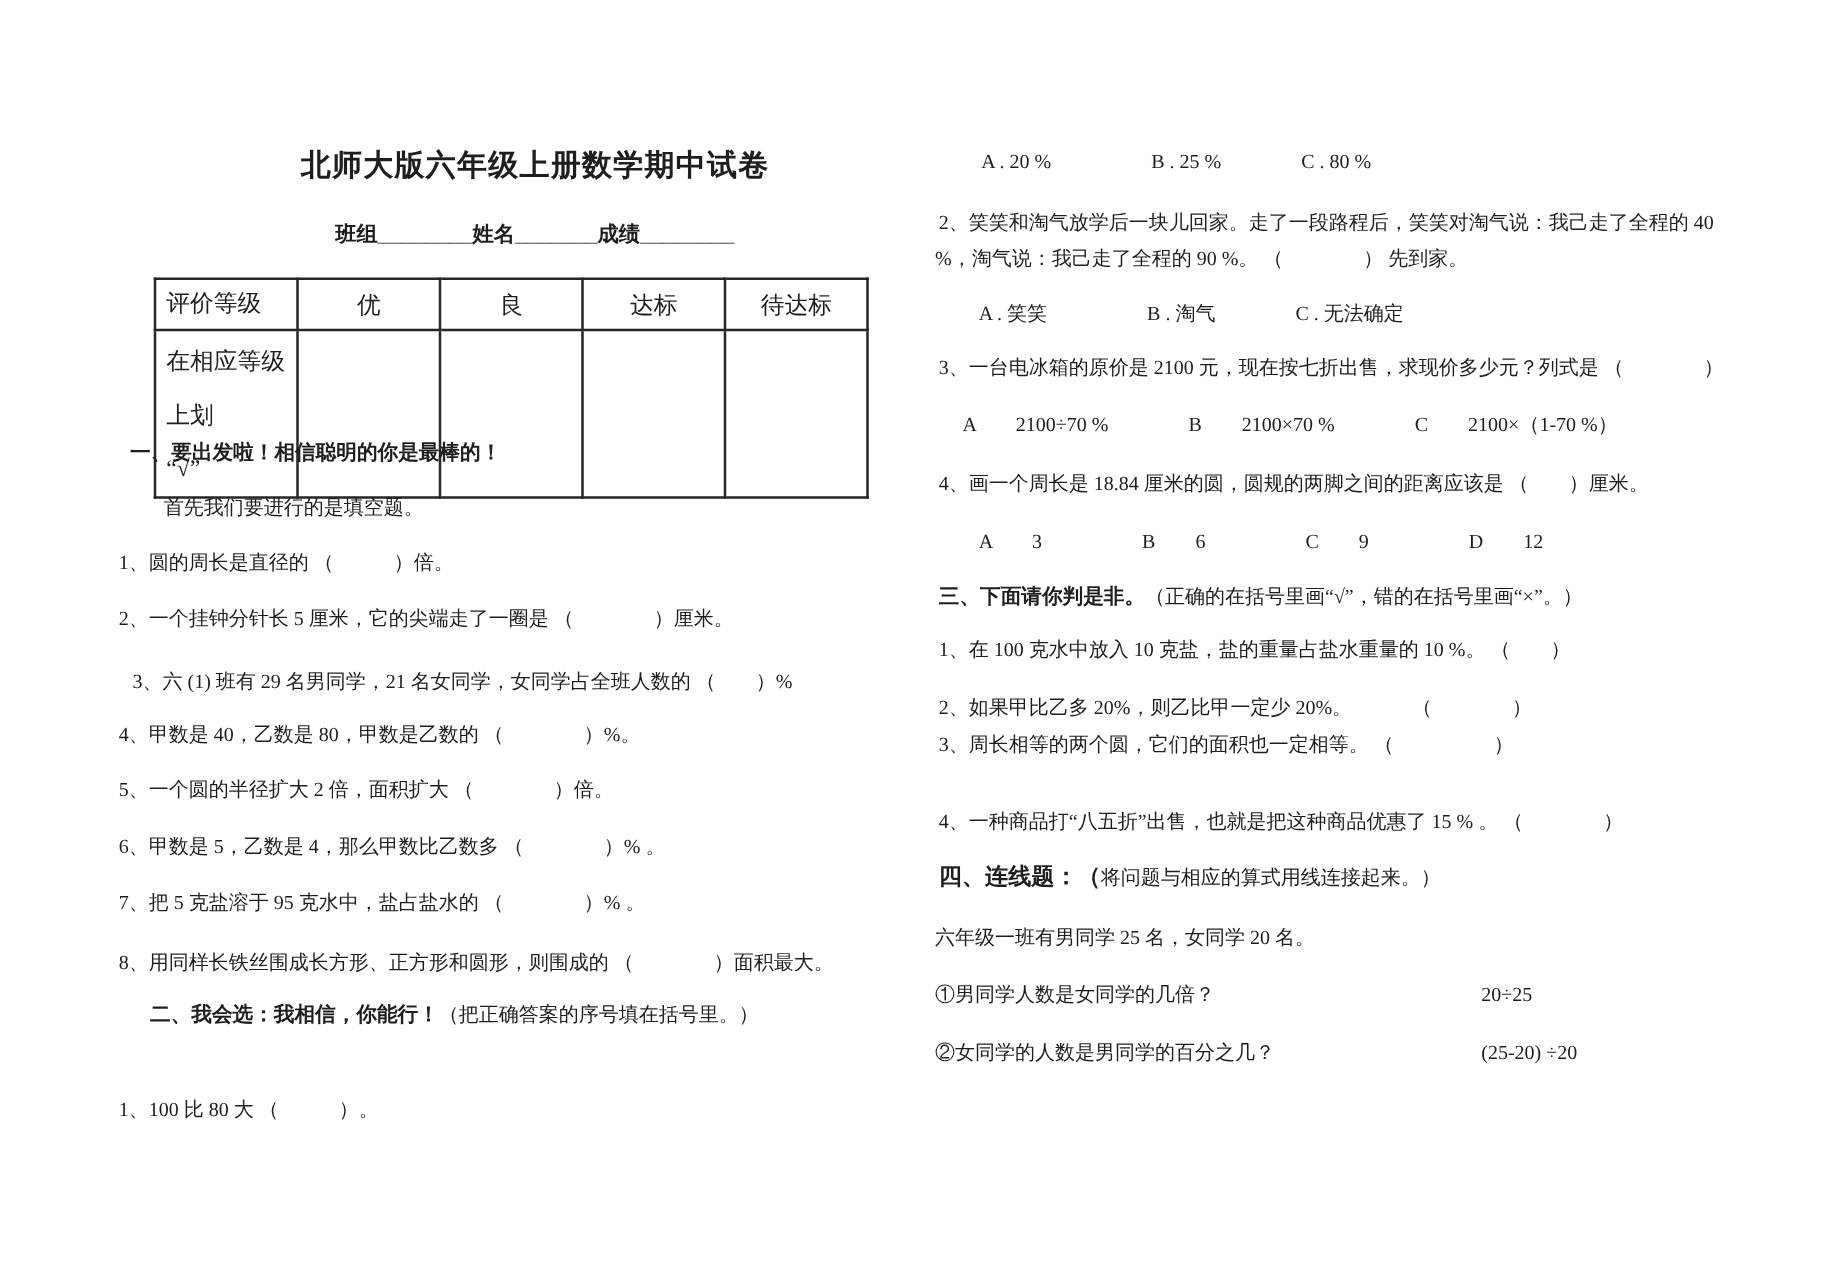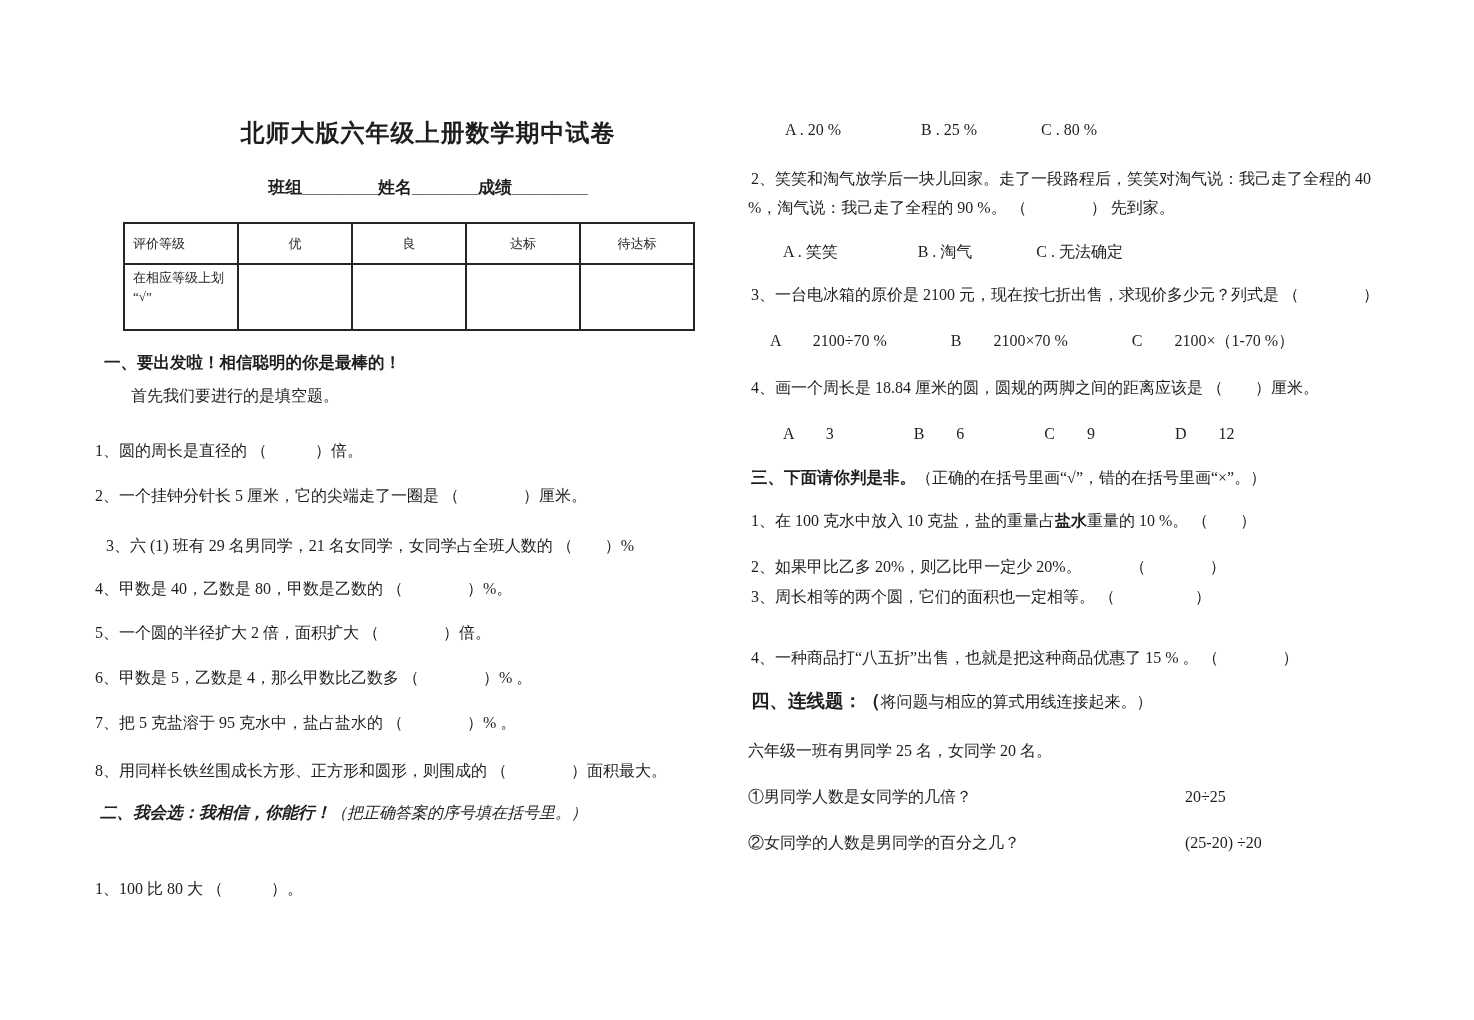--- a/index.html
+++ b/index.html
@@ -37,64 +37,64 @@
   .eval {
     position: absolute;
     left: 123px; top: 222px;
     border-collapse: collapse;
     table-layout: fixed;
     width: 570px;
   }
   .eval td {
     border: 2px solid #262626;
     width: 114px;
-    font-size: 13px;
+    font-size: 19px;
     text-align: center;
     padding: 0;
     margin-top: 27px;
   }
   .eval tr.r1 td { height: 41px; }
   .eval tr.r2 td { height: 66px; }
   .eval td.lblcell {
     text-align: left;
     padding: 3px 4px 0 8px;
     vertical-align: top;
     white-space: pre-line;
-    line-height: 19px;
+    line-height: 43px;
   }
   .eval tr.r1 td.lblcell { vertical-align: middle; padding-top: 0; line-height: 16px; }
 
   
   [data-name="section1-title"] { left: 104px; top: 351px; font-size: 16.5px; }
-  [data-name="section1-intro"] { left: 131px; top: 385px; text-align: right; }
+  [data-name="section1-intro"] { left: 131px; top: 396px; text-align: right; }
   [data-name="fill-q1"] { left: 95px; top: 440px; }
   [data-name="fill-q2"] { left: 95px; top: 485px; }
   [data-name="fill-q3"] { left: 106px; top: 535px; }
   [data-name="fill-q4"] { left: 95px; top: 578px; }
   [data-name="fill-q5"] { left: 95px; top: 622px; }
   [data-name="fill-q6"] { left: 95px; top: 667px; font-family: Liberation Serif, serif; }
   [data-name="fill-q7"] { left: 95px; top: 712px; }
   [data-name="fill-q8"] { left: 95px; top: 760px; }
-  [data-name="section2-title"] { left: 100px; top: 801px; font-style: italic; }
+  [data-name="section2-title"] { left: 120px; top: 801px; }
   [data-name="section2-title"] .b { font-size: 16.5px; }
   [data-name="choice-q1"] { left: 95px; top: 878px; }
 
   
   [data-name="choice-q1-options"] { left: 785px; top: 119px; }
   [data-name="choice-q2-line1"]   { left: 751px; top: 168px; }
   [data-name="choice-q2-line2"]   { left: 748px; top: 197px; }
   [data-name="choice-q2-options"] { left: 783px; top: 241px; }
   [data-name="choice-q3"]         { left: 751px; top: 284px; }
   [data-name="choice-q3-options"] { left: 770px; top: 330px; }
   [data-name="choice-q4"]         { left: 751px; top: 377px; }
   [data-name="choice-q4-options"] { left: 783px; top: 423px; }
   [data-name="section3-title"]    { left: 751px; top: 466px; }
   [data-name="section3-title"] .b { font-size: 16.5px; }
   [data-name="judge-q1"]          { left: 751px; top: 510px; }
-  [data-name="judge-q1"] .emph    { font-weight: 700; }
+  [data-name="judge-q1"] .emph    { font-weight: 400; }
   [data-name="judge-q2"]          { left: 751px; top: 556px; }
   [data-name="judge-q3"]          { left: 751px; top: 586px; }
   [data-name="judge-q4"]          { left: 751px; top: 647px; }
   [data-name="section4-title"]    { left: 751px; top: 690px; }
   [data-name="section4-title"] .b { font-size: 18.5px; }
   [data-name="match-intro"]       { left: 748px; top: 740px; }
   [data-name="match-item-1"]      { left: 748px; top: 786px; width: 640px; }
   [data-name="match-item-2"]      { left: 748px; top: 832px; width: 640px; }
   .match-formula { position: absolute; left: 402px; top: 0; margin-left: 35px; }
 </style>

